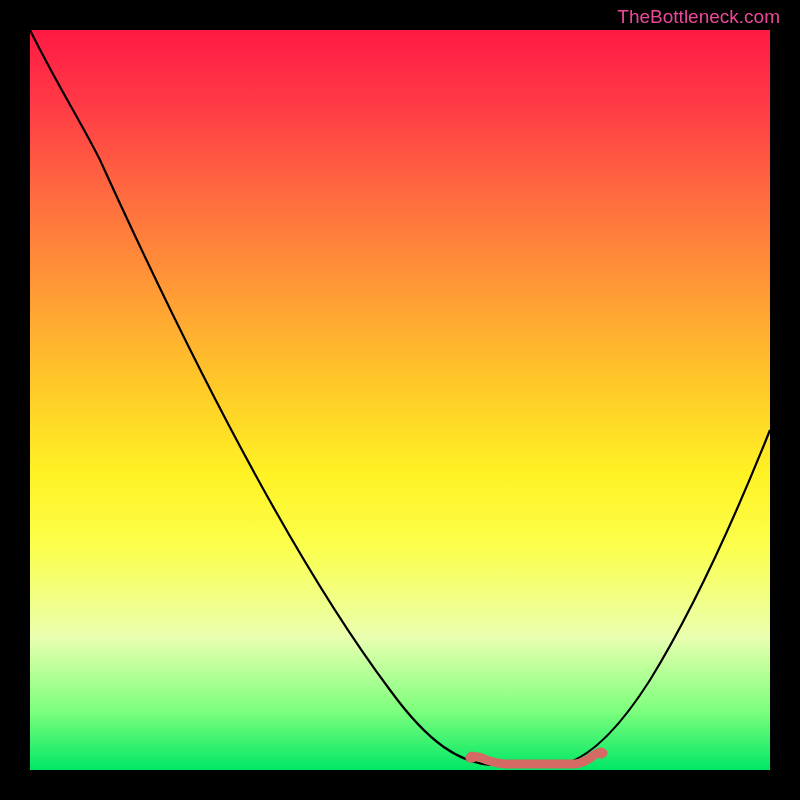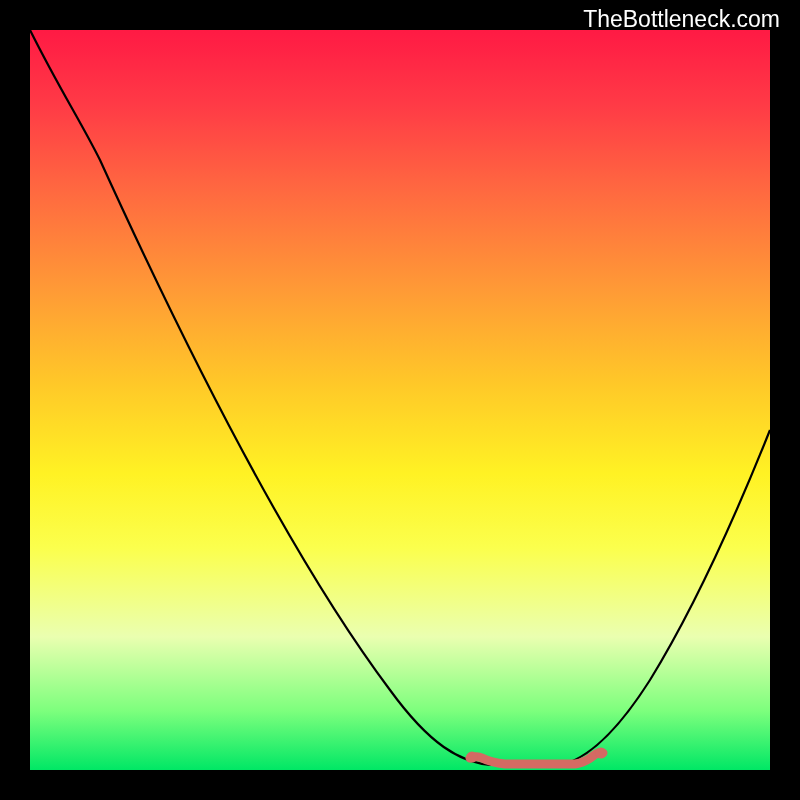--- a/index.html
+++ b/index.html
@@ -43,22 +43,22 @@
     top: 0;
     left: 0;
     width: 740px;
     height: 740px;
     pointer-events: none;
   }
   .watermark {
     position: absolute;
     top: 6px;
     right: 20px;
-    color: #ffffff;
-    font-size: 23px;
+    color: #ec4899;
+    font-size: 19px;
     font-weight: 500;
   }
 </style>
 </head>
 <body>
 
 <div class="frame">
 
   <div class="watermark">TheBottleneck.com</div>
 

